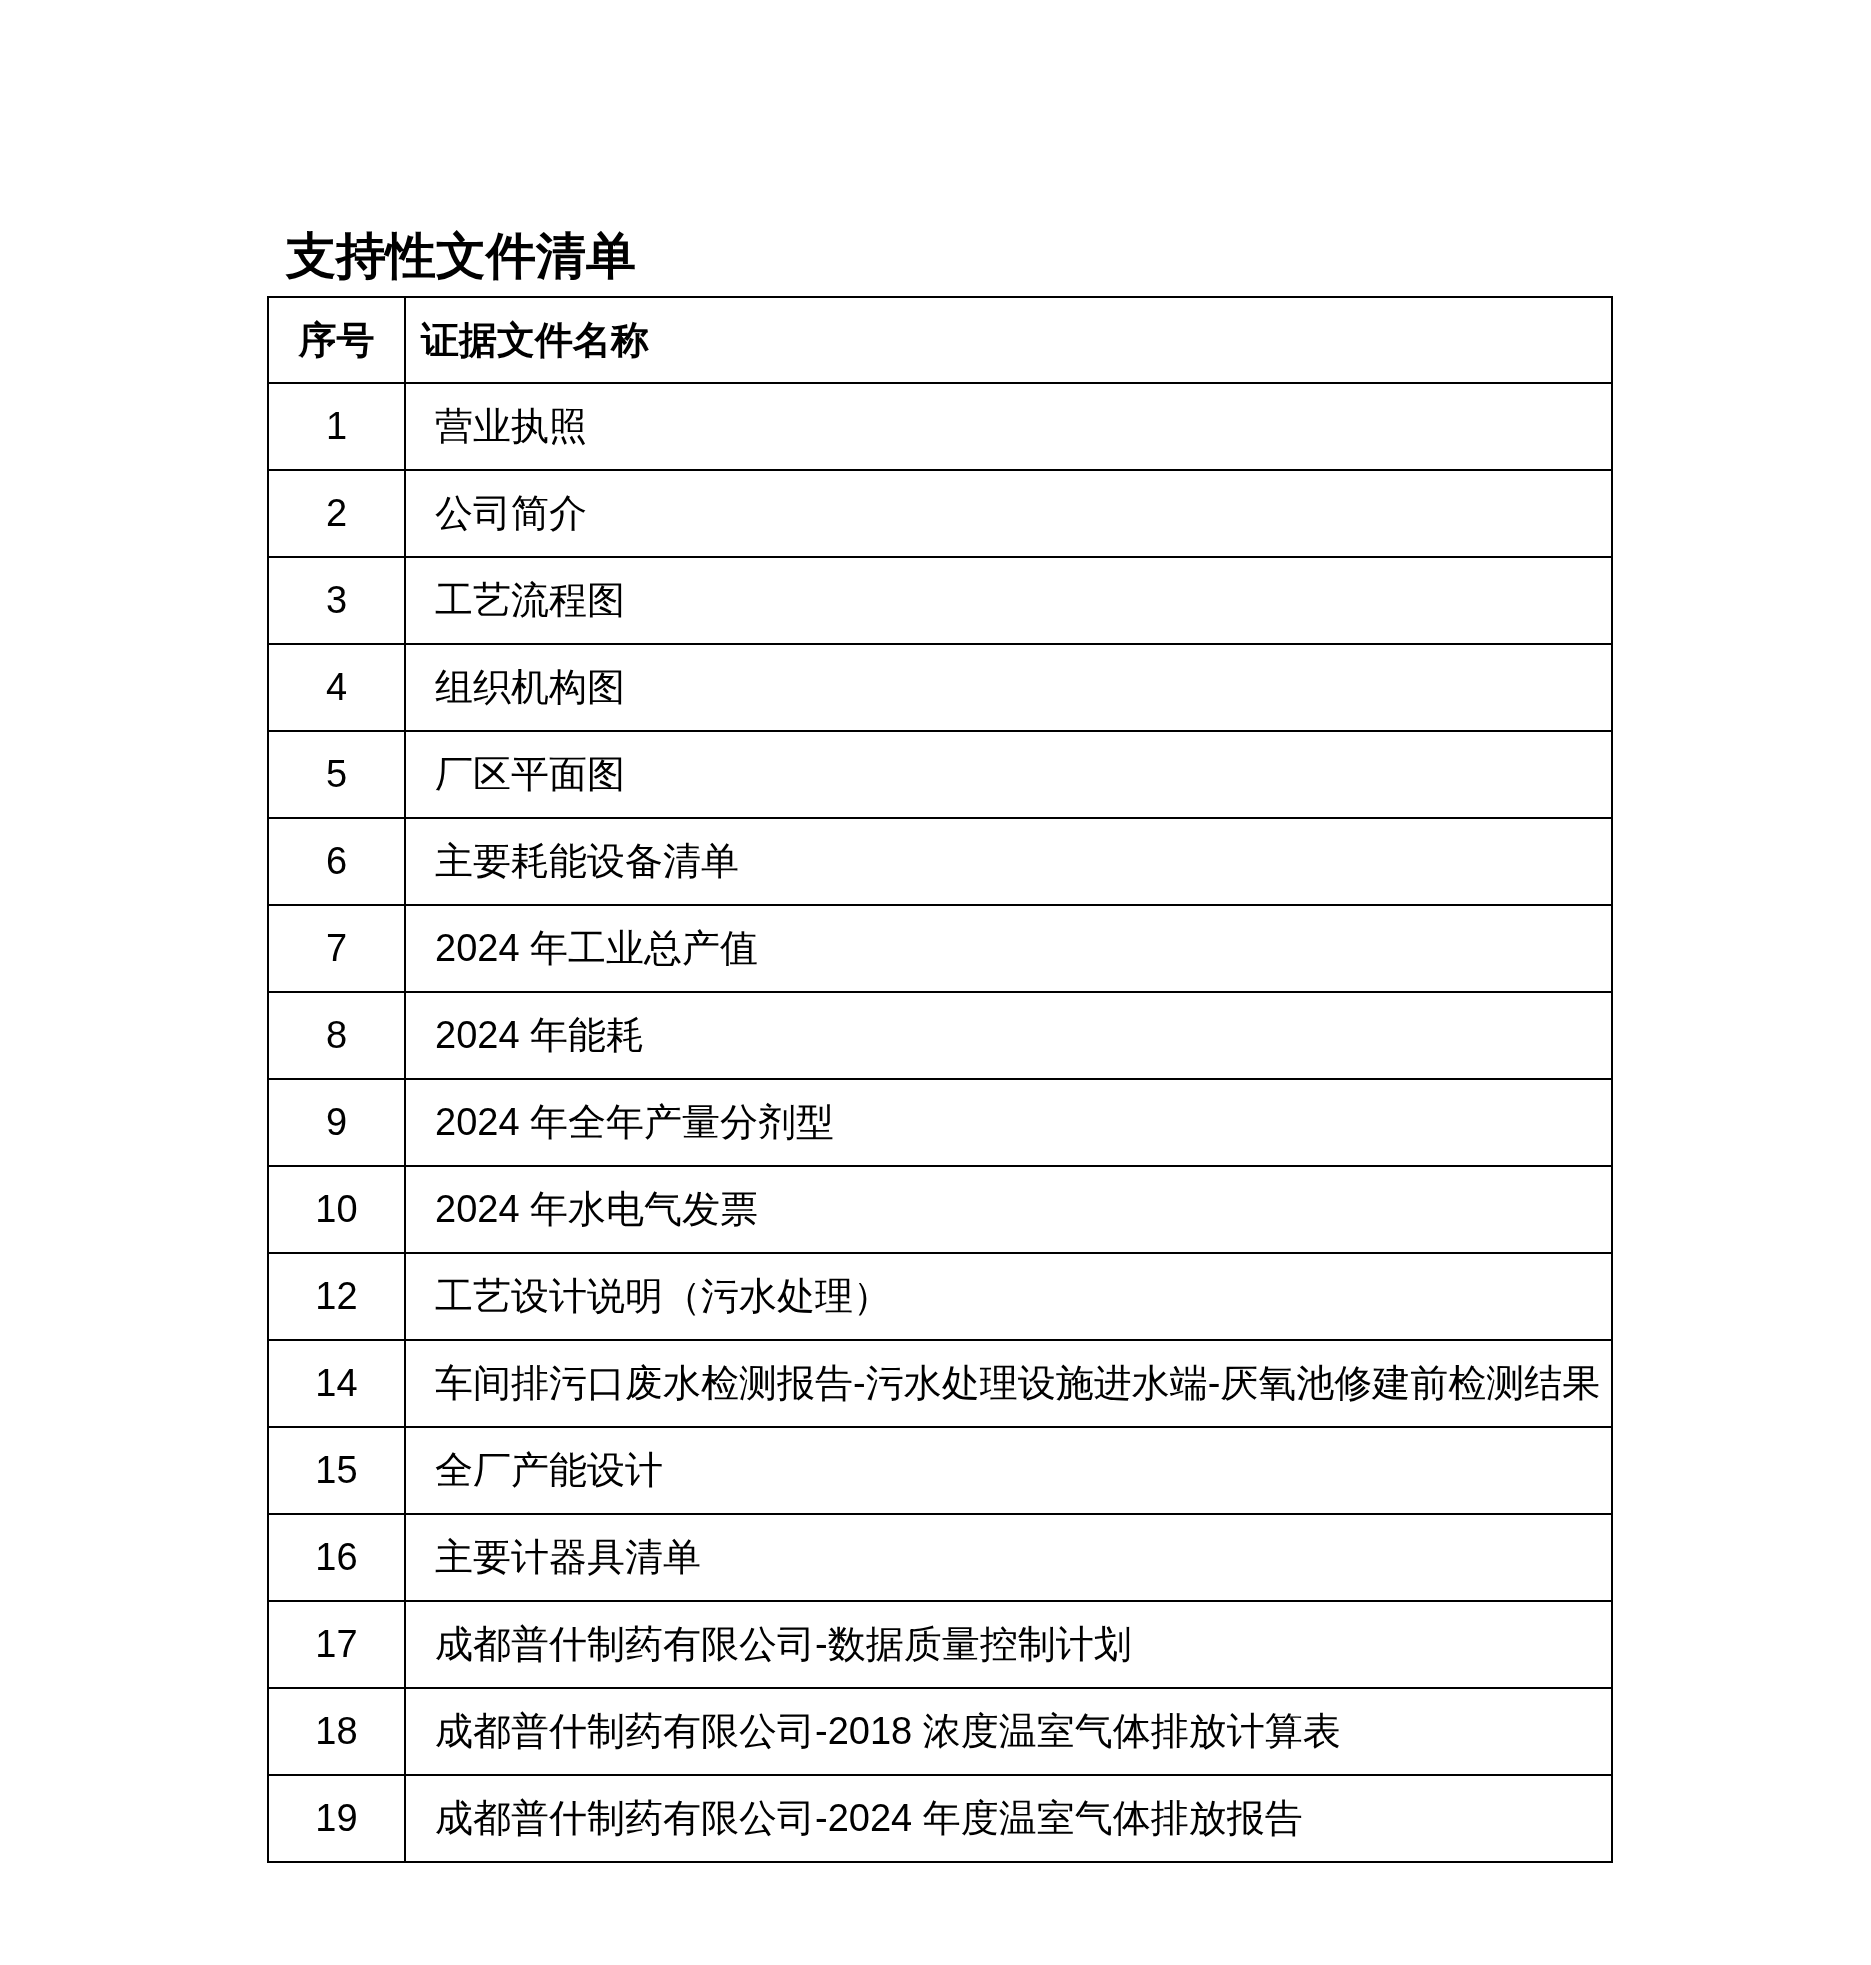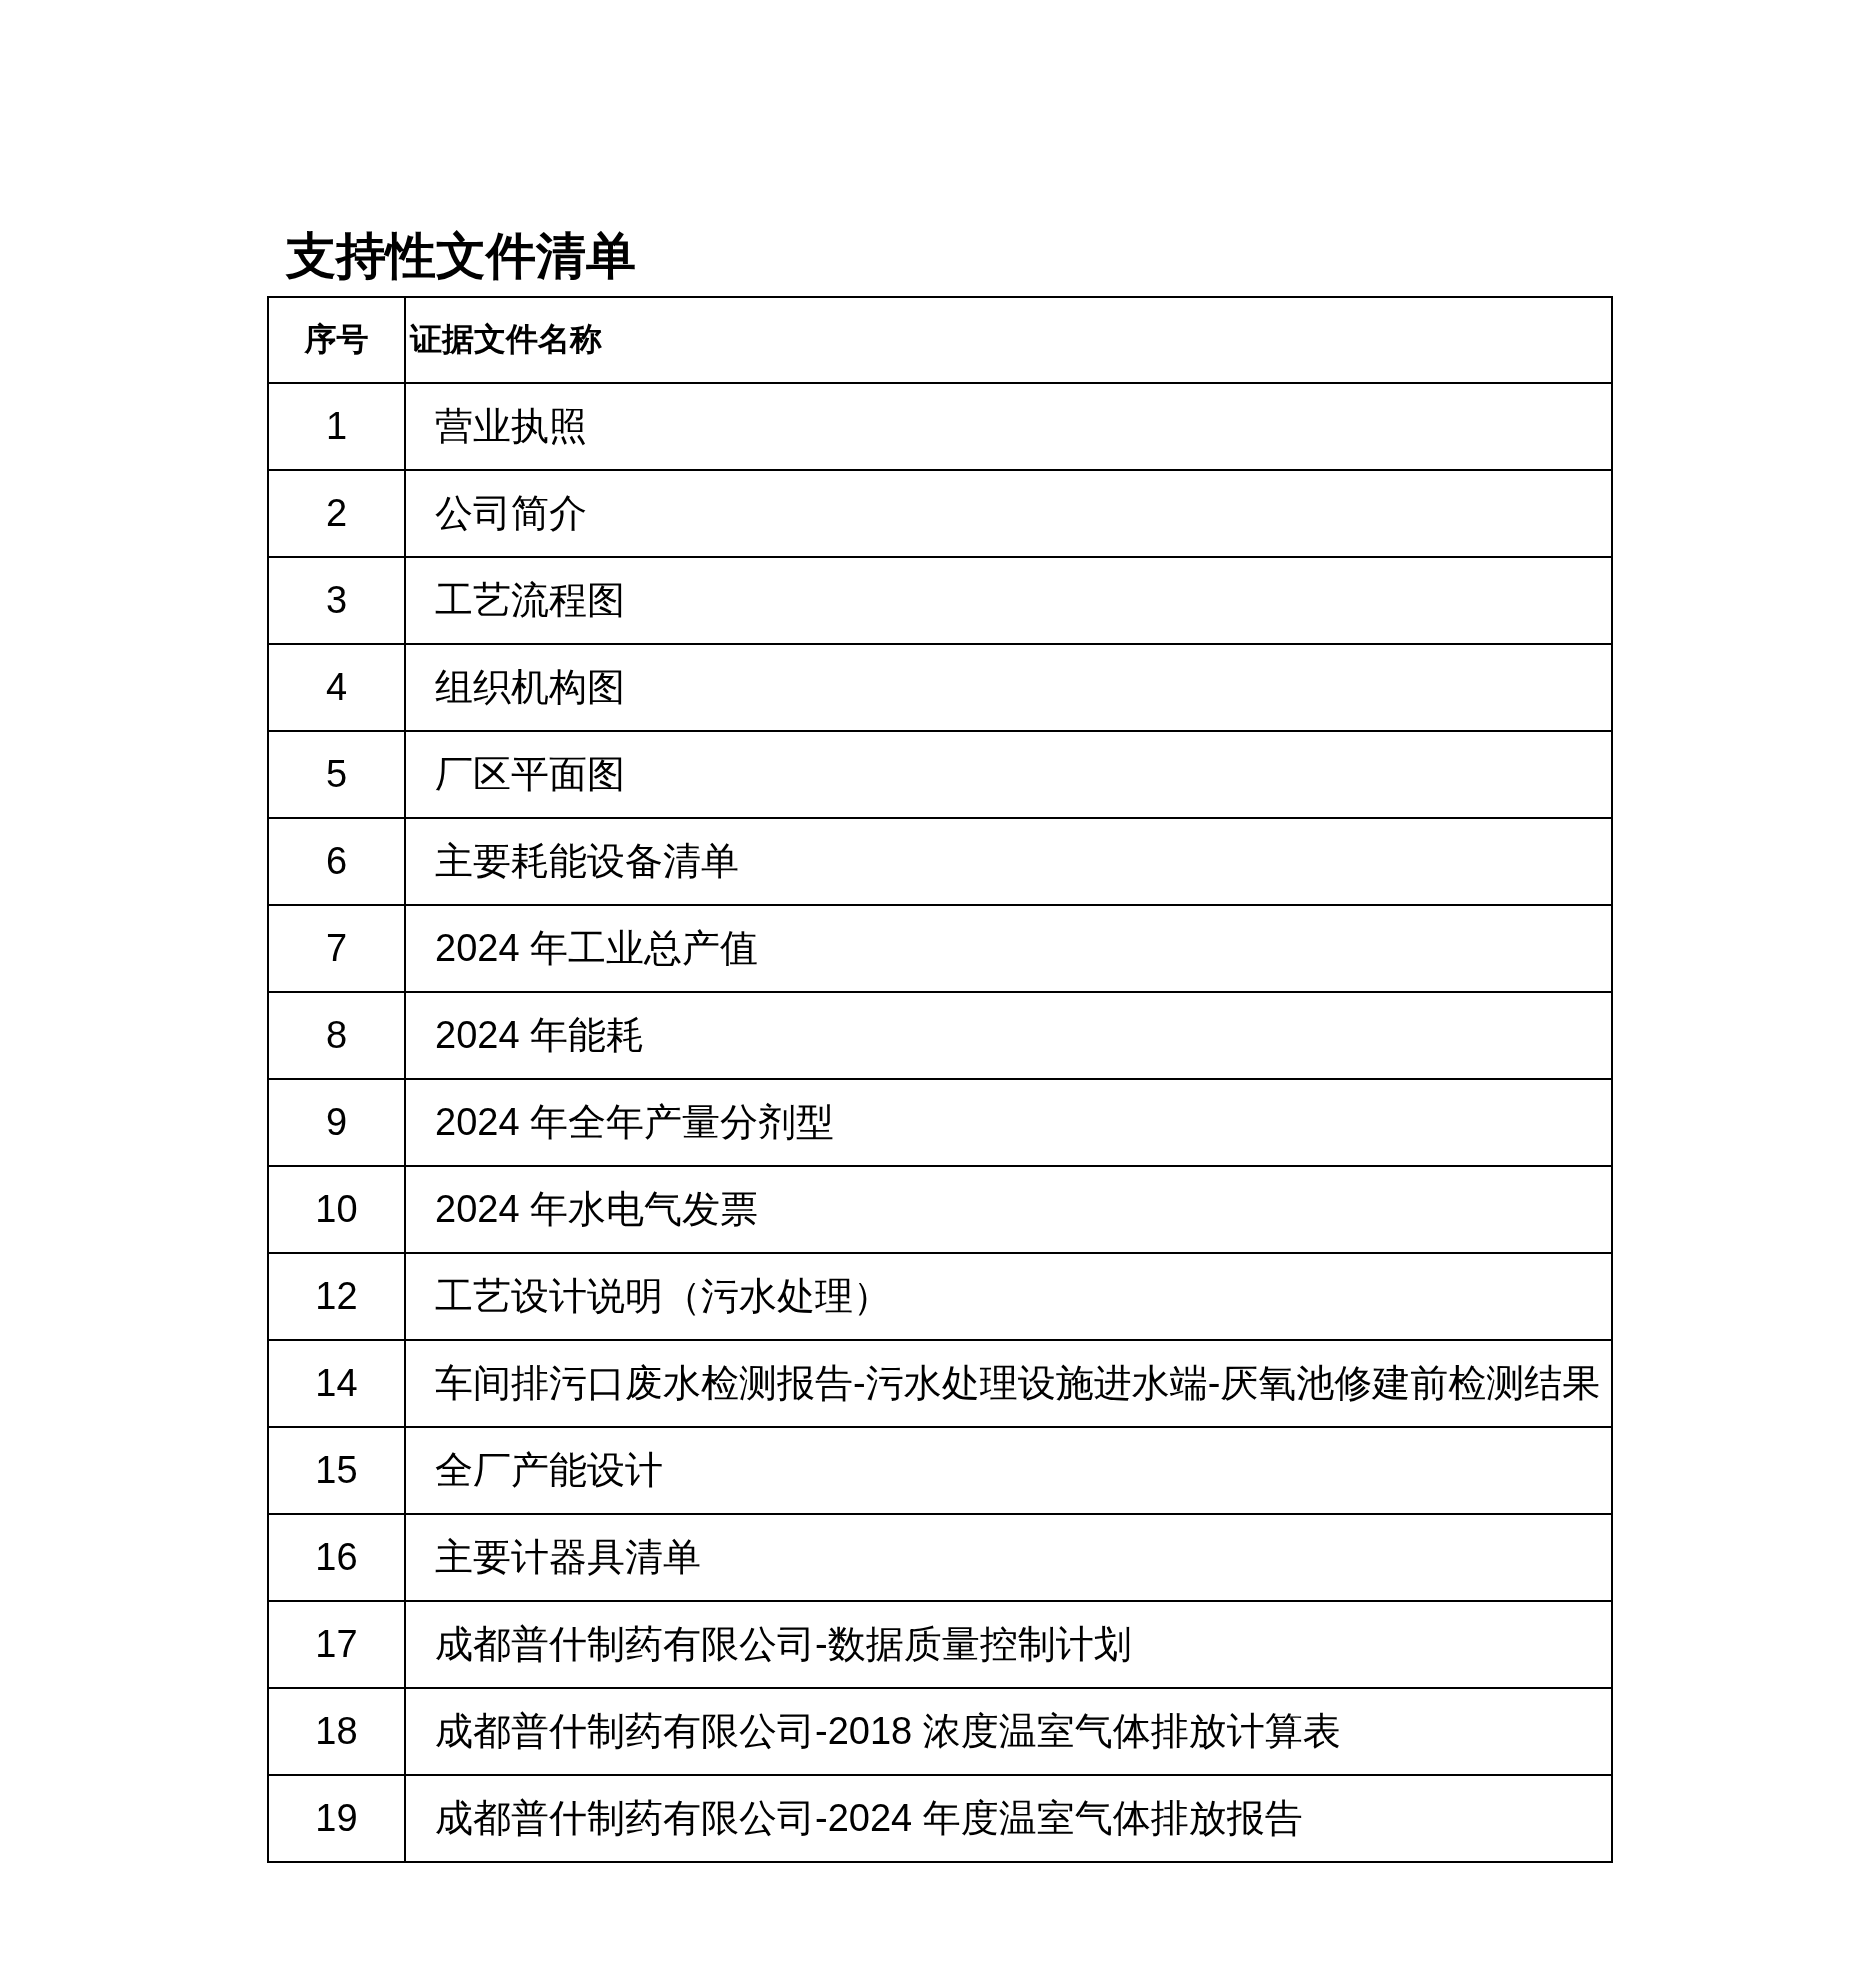--- a/index.html
+++ b/index.html
@@ -44,38 +44,38 @@
     border-bottom-width: 2.8px;
     vertical-align: middle;
     background: #ffffff;
     overflow: hidden;
     white-space: nowrap;
   }
   .doc-table th {
     height: 82px;
     font-family: "Liberation Sans", serif; 
     font-weight: 700;
-    font-size: 32px;
+    font-size: 38px;
     margin-top: 12px;
   }
   .doc-table td {
     height: 83px;
     font-weight: 400;
     font-size: 38px;
   }
   th.cell-no, td.cell-no {
     text-align: center;
     font-family: "Liberation Sans", sans-serif;
   }
   th.cell-name, td.cell-name {
     text-align: left;
     padding-left: 29px;
     font-family: "Liberation Sans", serif; 
   }
-  th.cell-name { padding-left: 4px; }
+  th.cell-name { padding-left: 15px; }
 </style>
 </head>
 <body>
 
 <div class="page">
 
   <h1 class="title">支持性文件清单</h1>
 
   <table class="doc-table">
     <colgroup>

